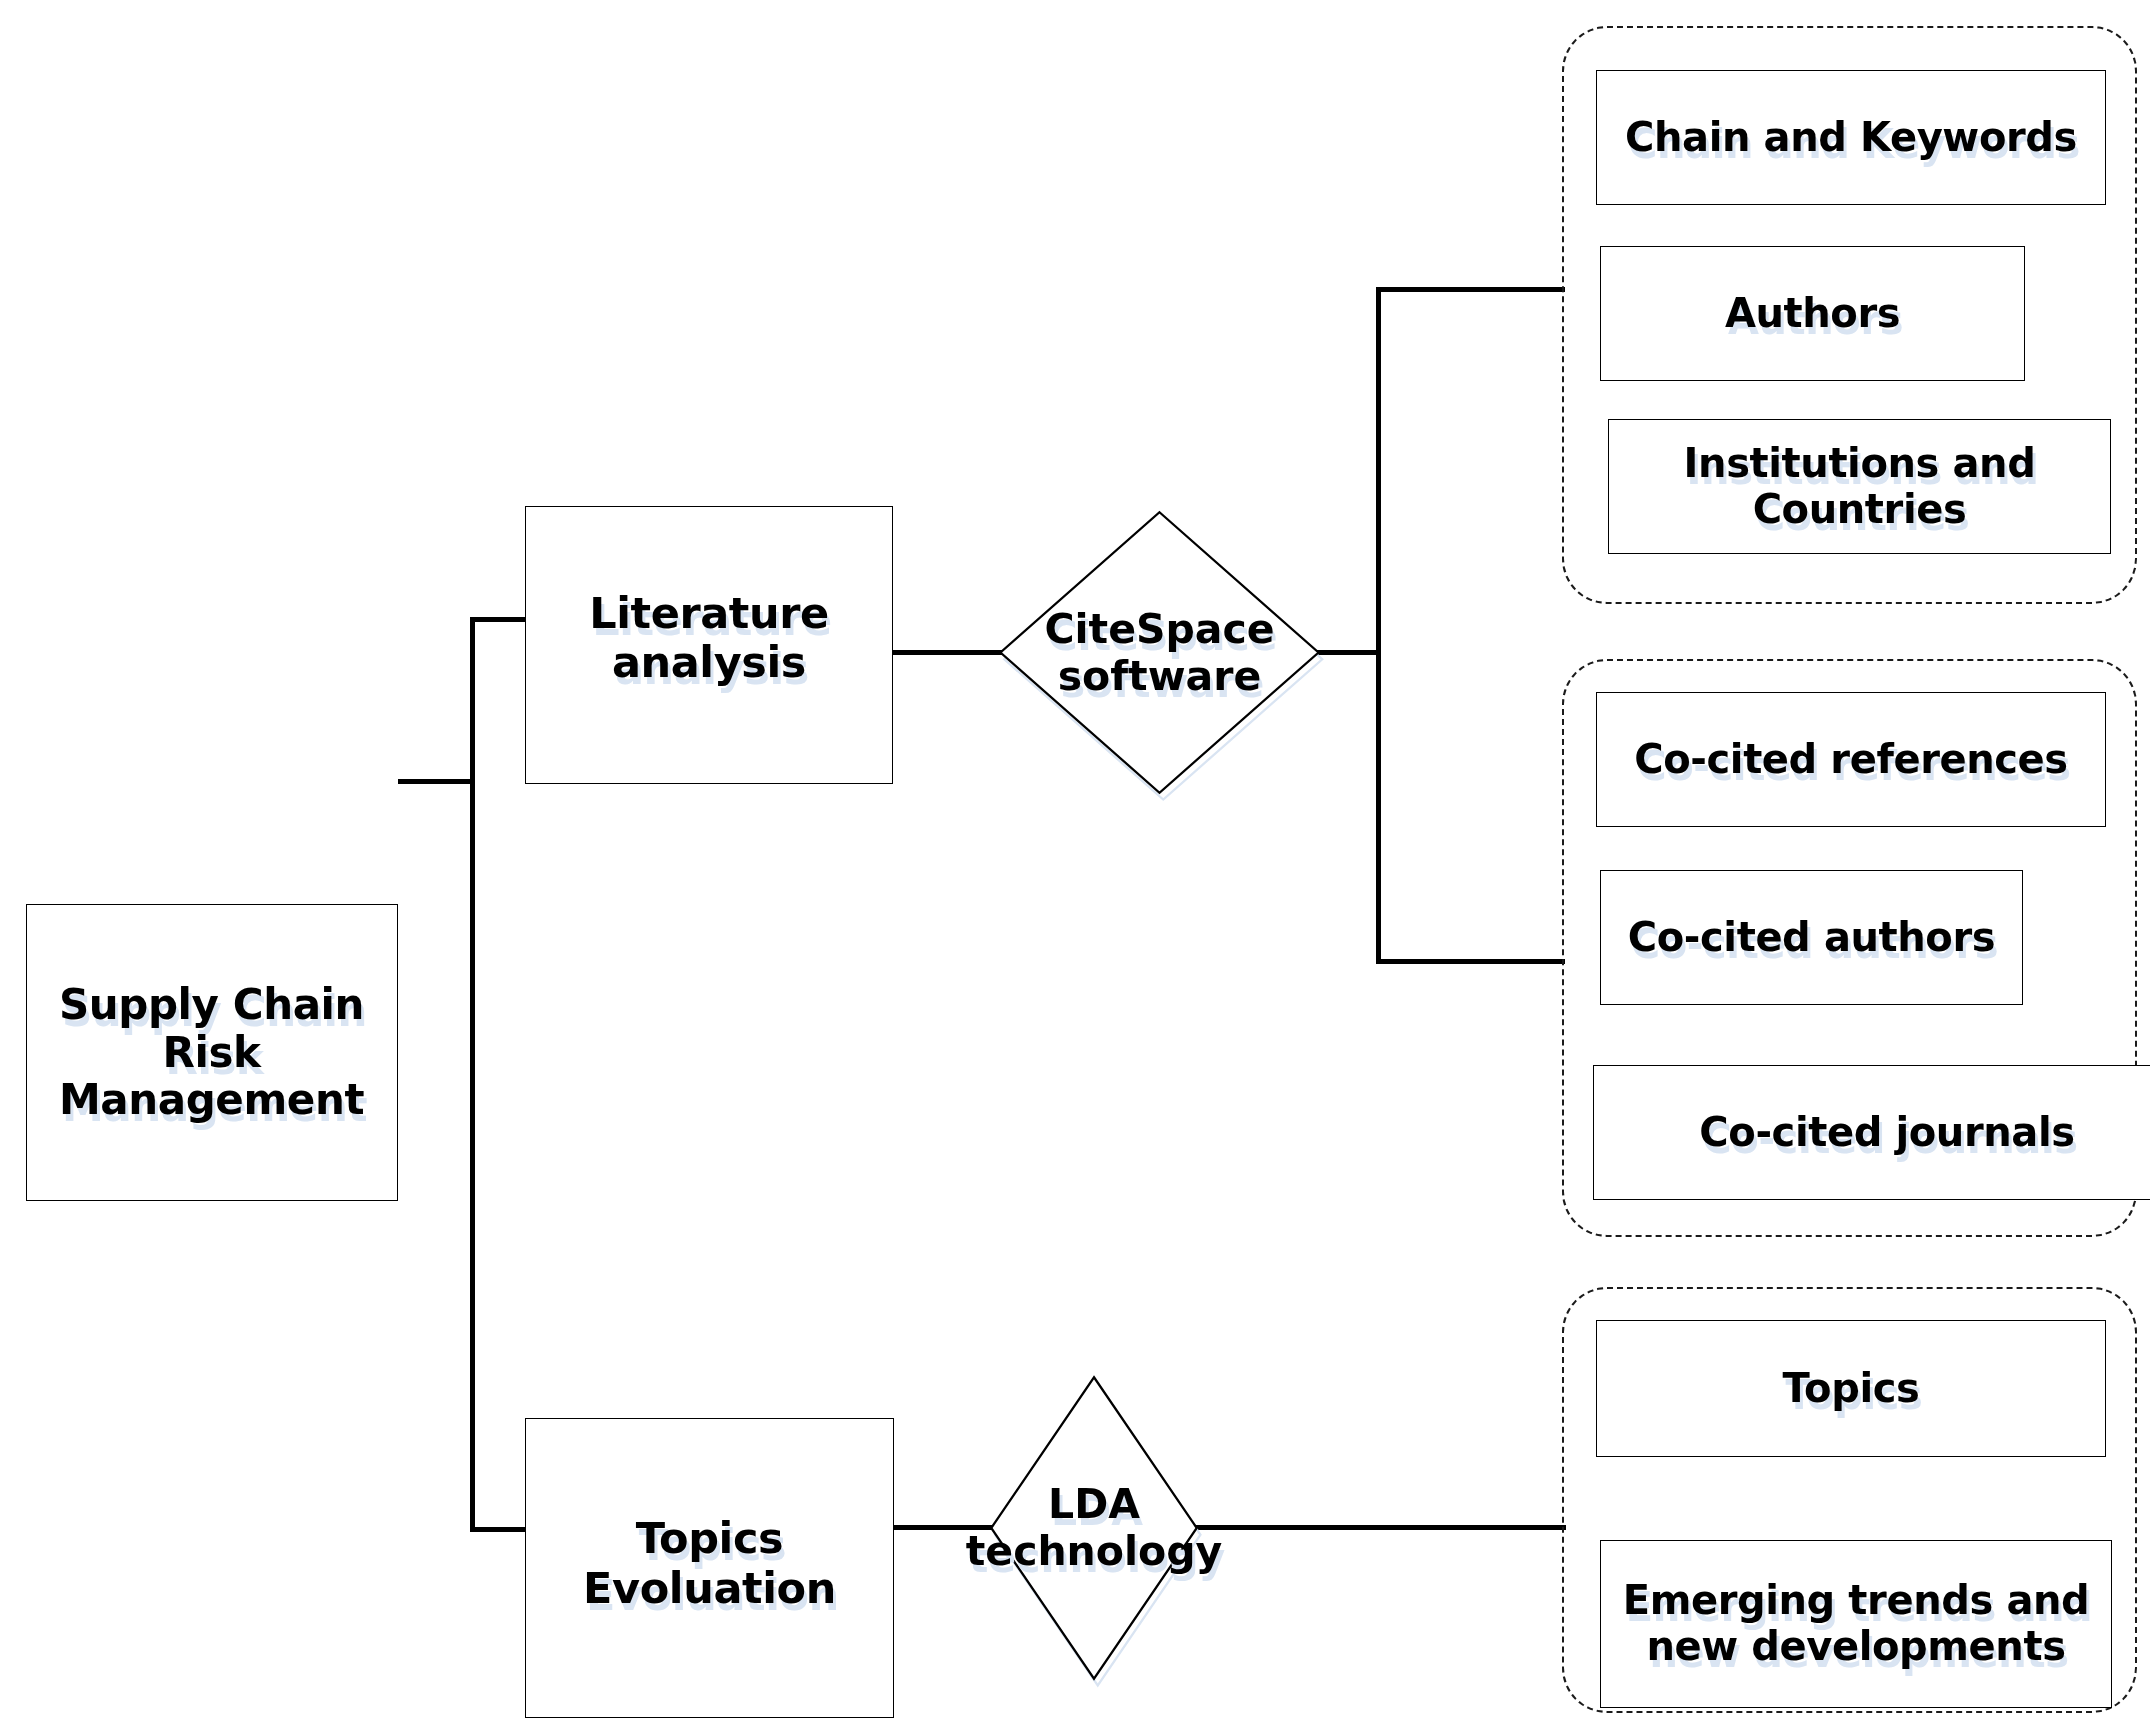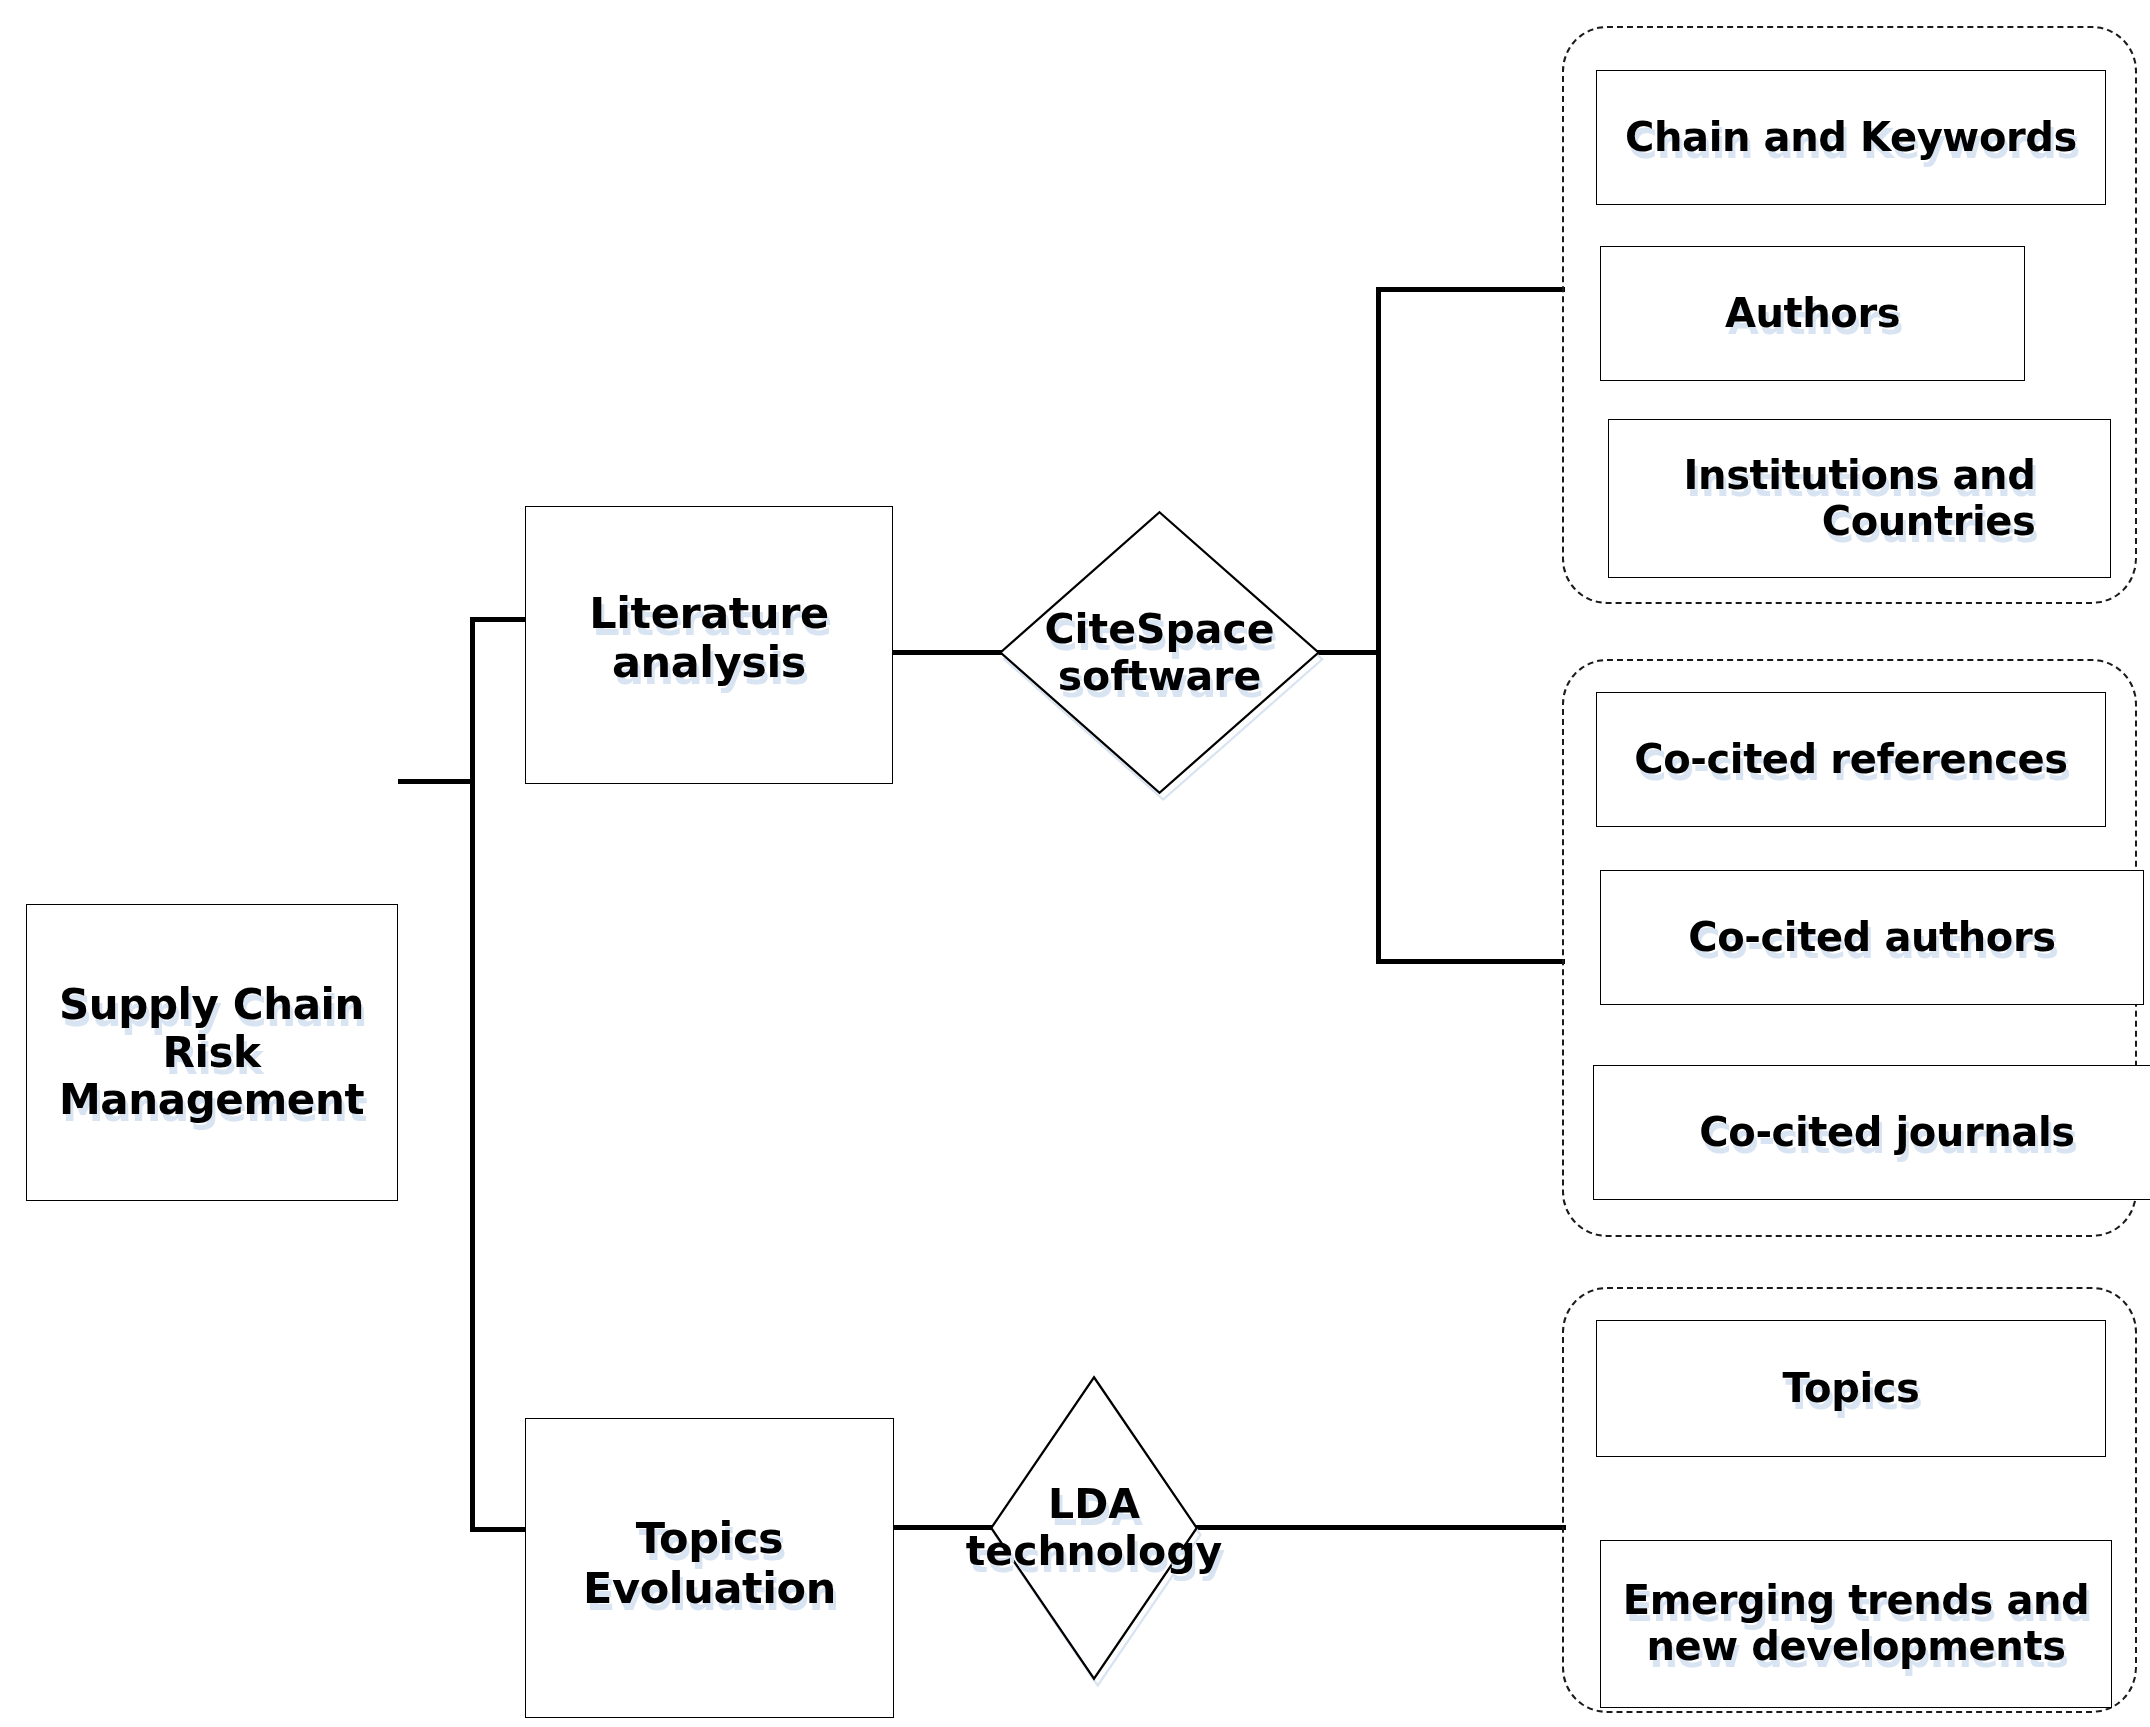--- a/index.html
+++ b/index.html
@@ -83,24 +83,24 @@
   #grp-citespace-a{left:1562px;top:26px;width:575px;height:578px;}
   #grp-citespace-b{left:1562px;top:659px;width:575px;height:578px;}
   #grp-lda{left:1562px;top:1287px;width:575px;height:426px;}
 
   
   .leaf{position:absolute;}
   .leaf .lbl{font-size:40px;}
 
   #leaf-terms        {left:1596px;top:70px;  width:510px;height:135px;}
   #leaf-authors      {left:1600px;top:246px; width:425px;height:135px;}
-  #leaf-institutions {left:1608px;top:419px; width:503px;height:159px;text-align:right;}
+  #leaf-institutions {left:1608px;top:419px; width:503px;height:135px;}
 
   #leaf-cocited-refs {left:1596px;top:692px; width:510px;height:135px;text-align:right;}
-  #leaf-cocited-auth {left:1600px;top:870px;width:544px;height:135px;}
+  #leaf-cocited-auth {left:1600px;top:870px;width:423px;height:135px;}
   #leaf-cocited-jour {left:1593px;top:1065px;width:588px;height:135px;}
 
   #leaf-topics       {left:1596px;top:1320px;width:510px;height:137px;}
   #leaf-emerging     {left:1600px;top:1540px;width:512px;height:168px;}
 
   
   .ln{position:absolute;background:#000000;}
   .ln.h{height:4.5px;}
   .ln.v{width:4.5px;}
 

